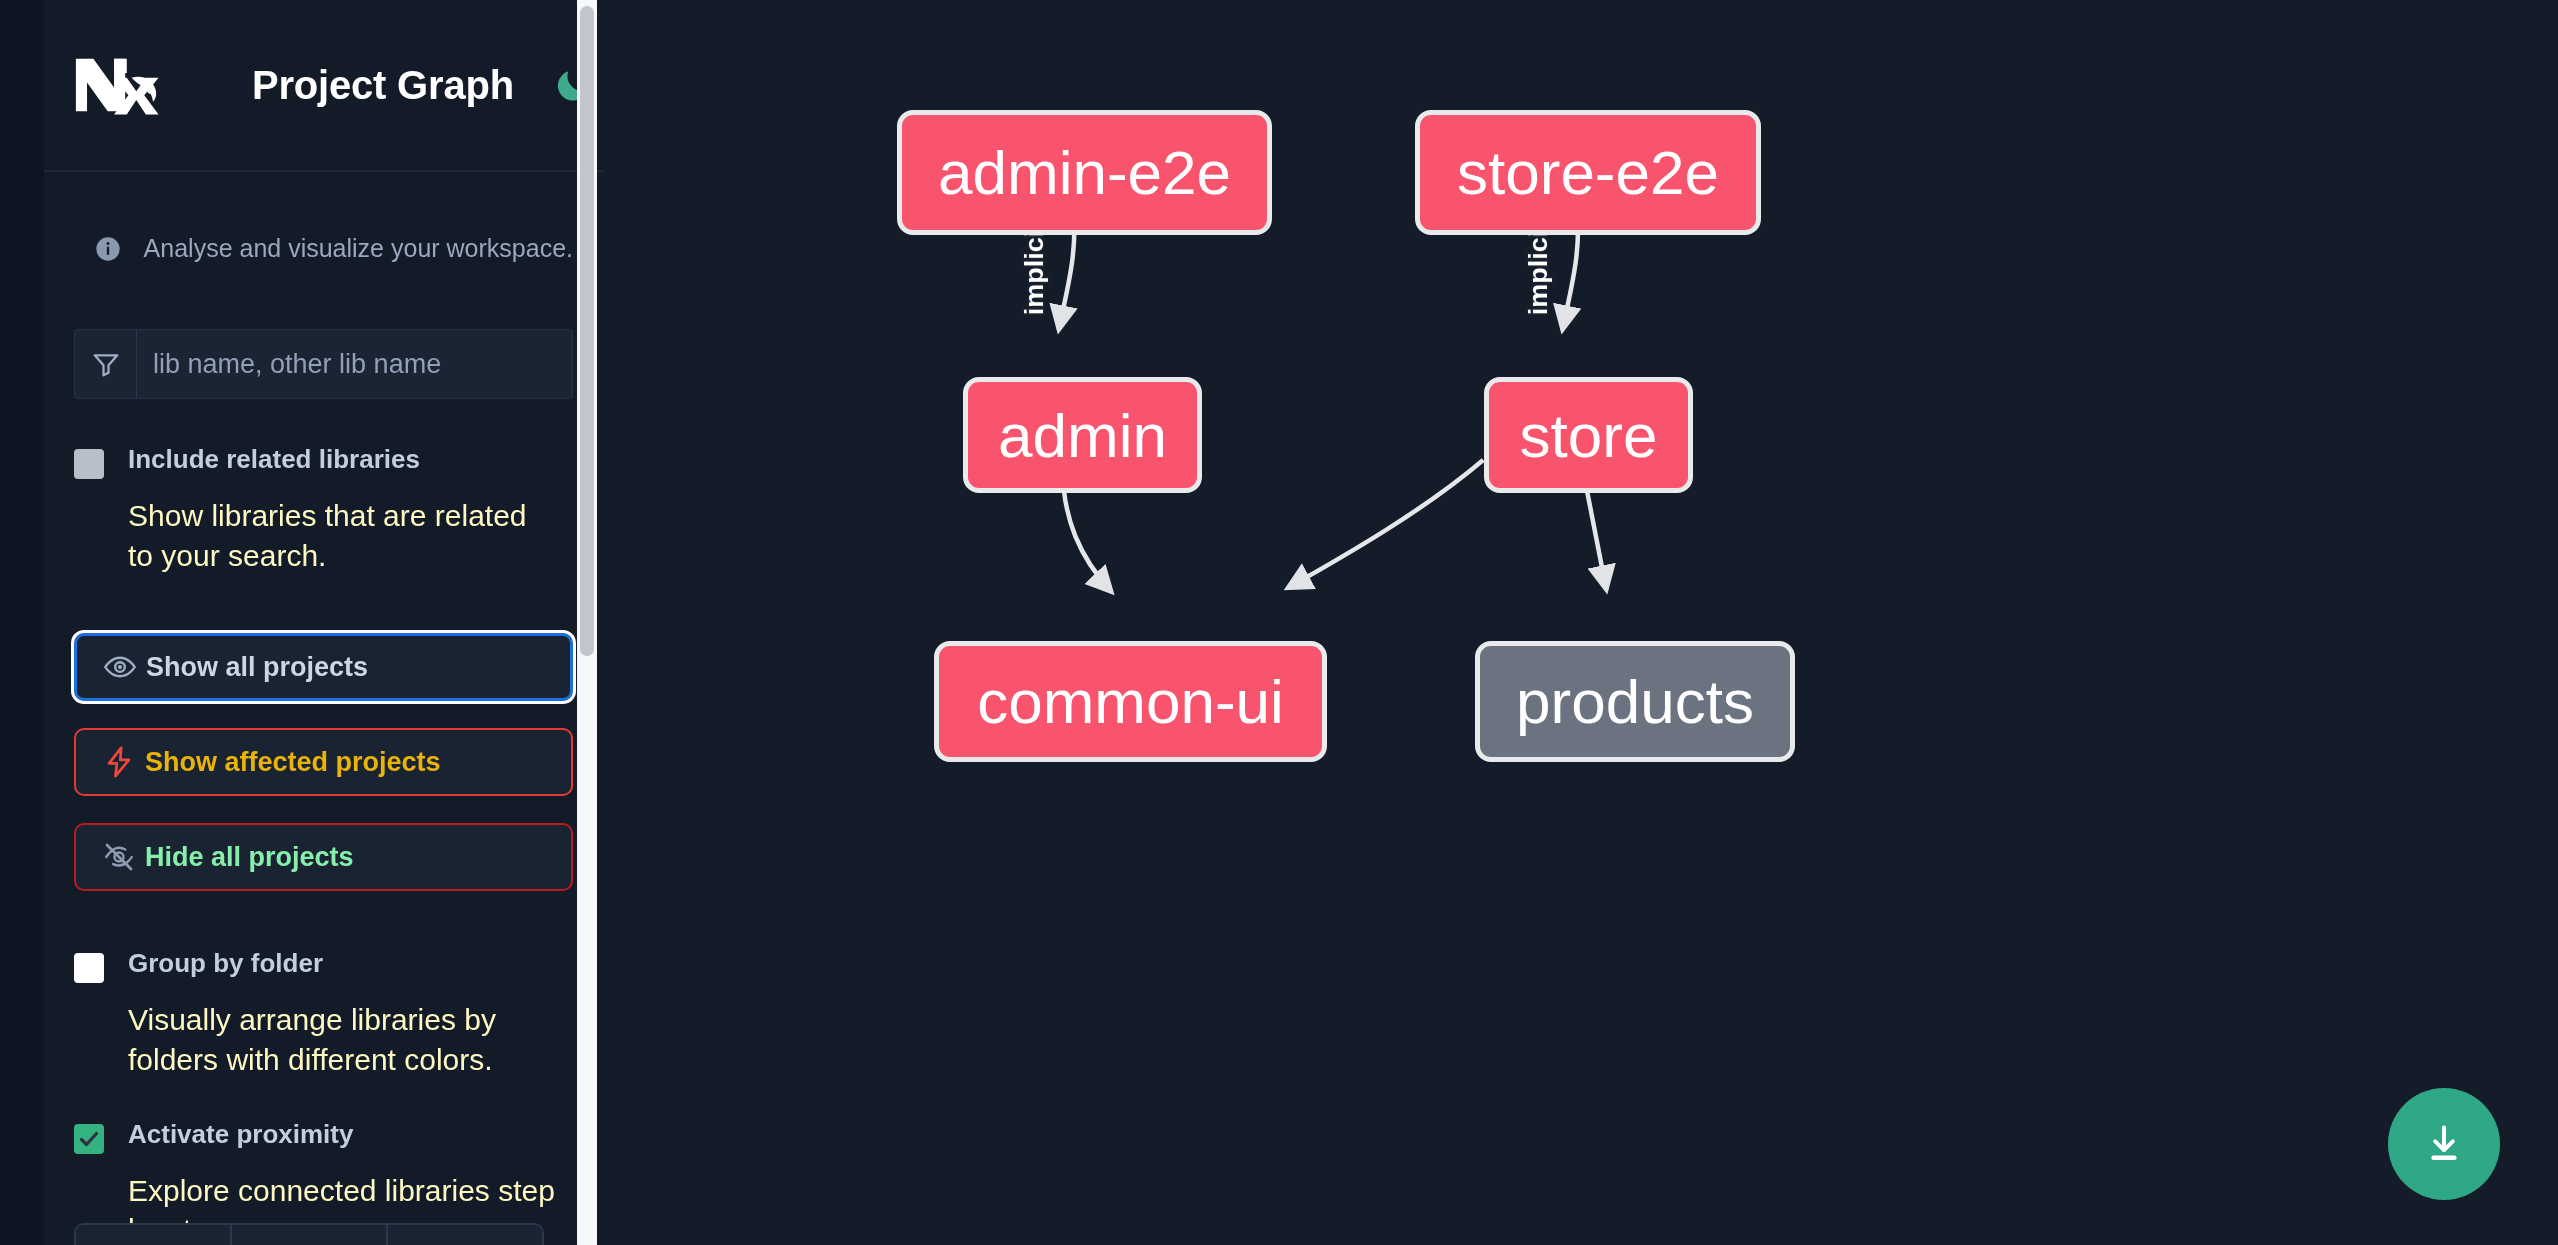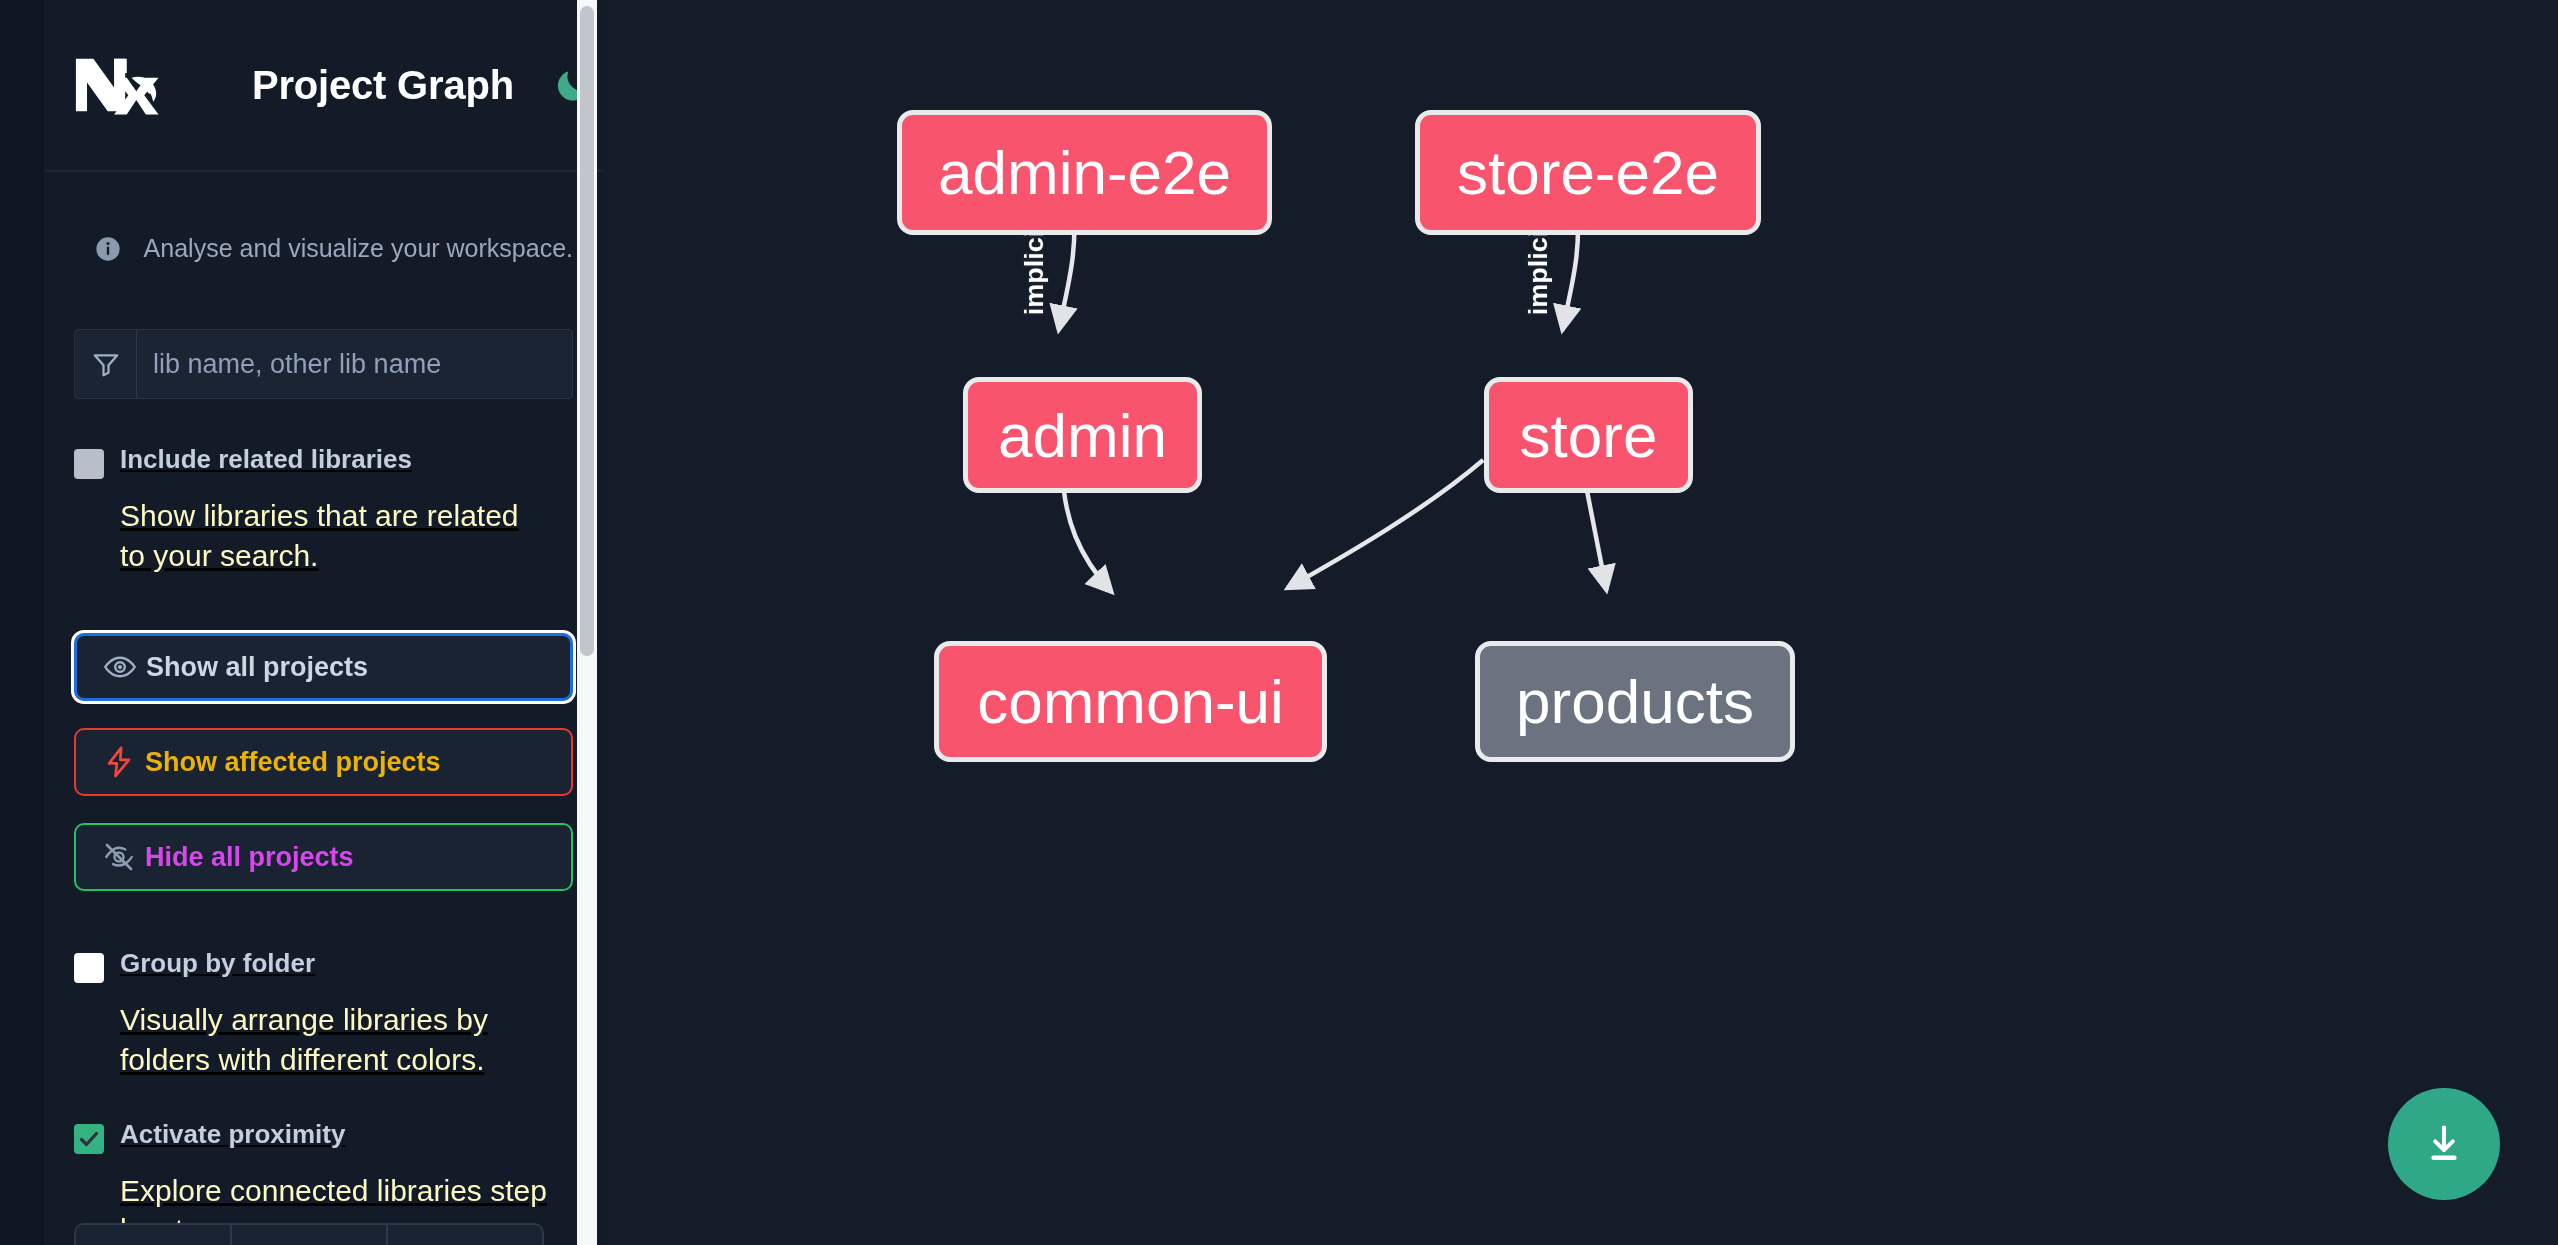--- a/index.html
+++ b/index.html
@@ -61,21 +61,21 @@
     width: 62px; display: flex; align-items: center; justify-content: center;
     border-right: 1px solid #2b374c; flex: 0 0 62px;
   }
   .search-input {
     flex: 1 1 auto; background: transparent; border: none; outline: none;
     color: #c7d2e0; font-size: 27px; padding: 0 16px;
     font-family: "Liberation Sans", sans-serif;
   }
   .search-input::placeholder { color: #8fa0b8; opacity: 1; }
 
-  .chk-row { display: flex; padding: 0 30px; margin-top: 46px; gap: 16px; text-decoration: underline; }
+  .chk-row { display: flex; padding: 0 30px; margin-top: 46px; gap: 24px; }
   .chk-box {
     flex: 0 0 30px; width: 30px; height: 30px; margin-top: 4px;
     border-radius: 4px; position: relative; cursor: pointer;
   }
   .chk-gray  { background: #b8bfc9; }
   .chk-white { background: #ffffff; }
   .chk-green { background: #34b27f; display:flex; align-items:center; justify-content:center; }
   .chk-body { flex: 1 1 auto; }
   .chk-label { color: #c3cede; font-size: 26px; font-weight: 700; line-height: 1.12; }
   .chk-desc  { color: #fef9c3; font-size: 30px; line-height: 1.32; margin-top: 22px; max-width: 430px; }
@@ -86,21 +86,21 @@
     height: 68px; padding: 0 26px;
     border-radius: 10px; background: #1a2331;
     font-size: 27px; font-weight: 700; cursor: pointer;
     font-family: "Liberation Sans", sans-serif;
   }
   .gbtn-show-all {
     border: 3px solid #1b6fe0; color: #ccd6e4;
     outline: 3px solid #ffffff; outline-offset: 0px;
   }
   .gbtn-affected { border: 2px solid #e8392f; color: #eab308; }
-  .gbtn-hide     { border: 2px solid #22c55e; color: #d946ef; }
+  .gbtn-hide     { border: 2px solid #b91c1c; color: #86efac; }
   .gbtn .ico { flex: 0 0 34px; width: 34px; height: 34px; display:flex; align-items:center; }
 
   .seg-group {
     position: absolute; left: 30px; bottom: -42px;
     display: flex; width: 470px; height: 64px;
     border: 2px solid #2c384c; border-radius: 10px; overflow: hidden;
   }
   .seg { flex: 1 1 0; border-right: 2px solid #2c384c; background: #1a2331; }
   .seg:last-child { border-right: none; }
 

